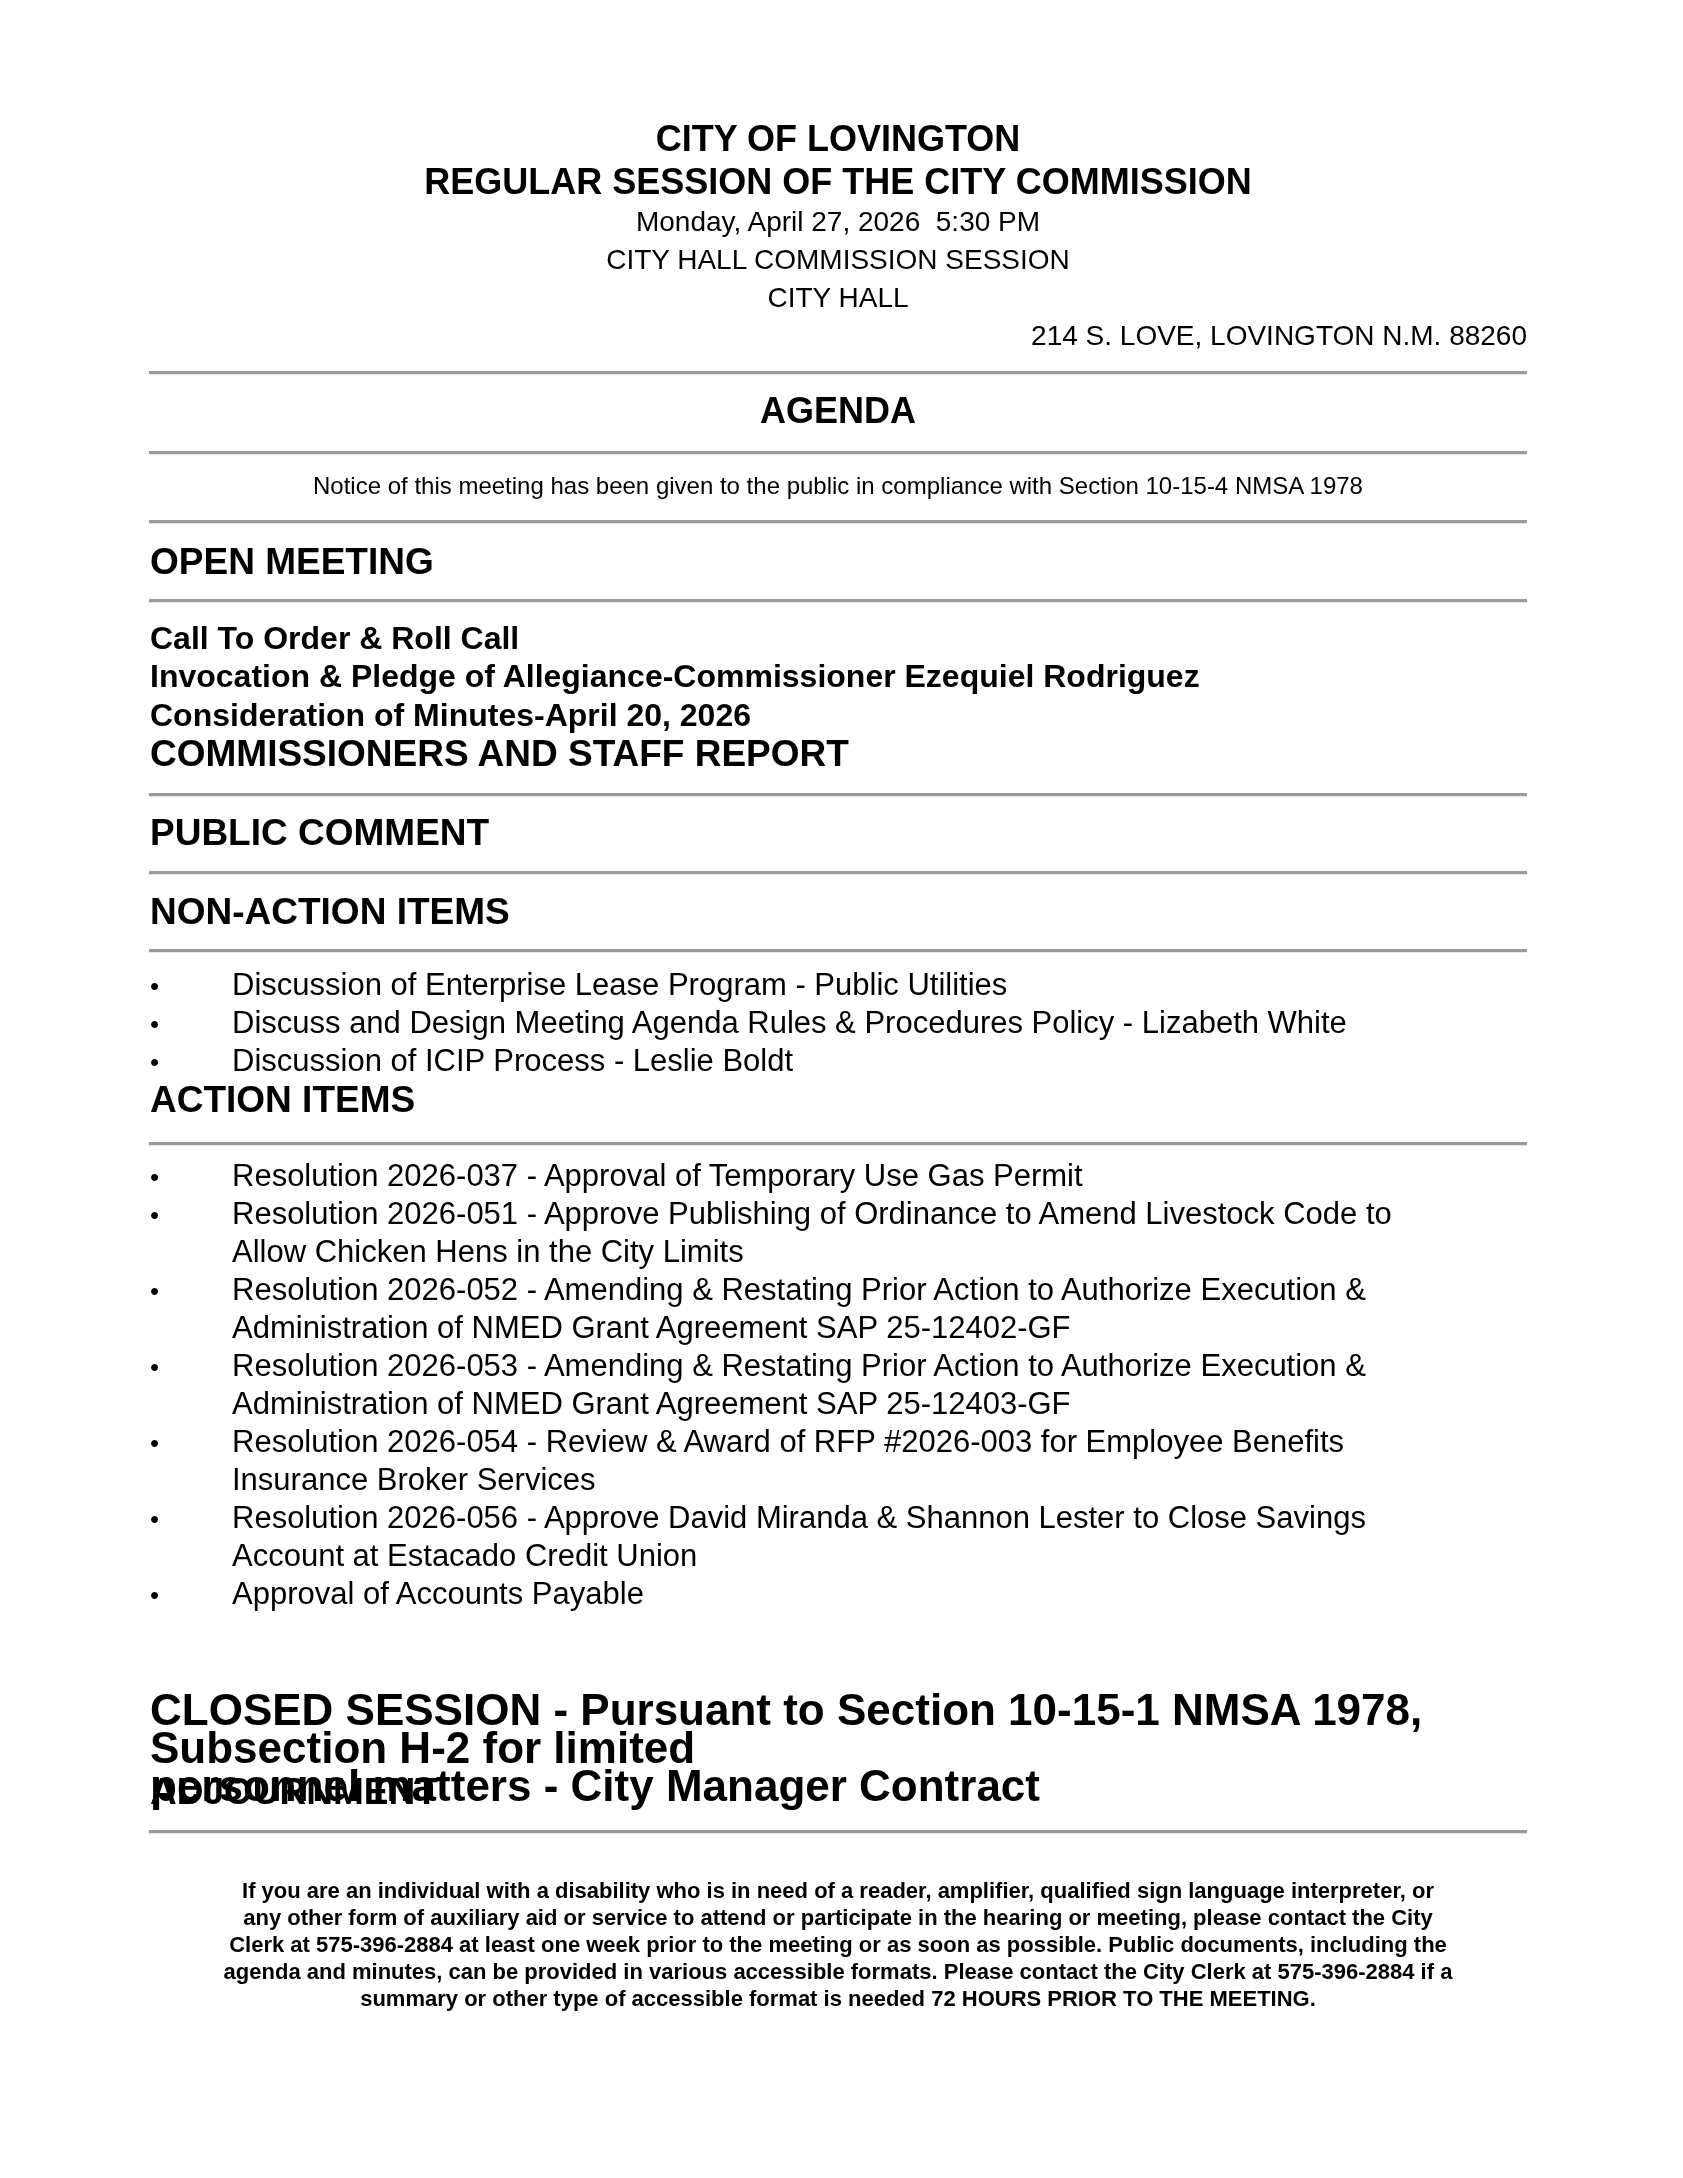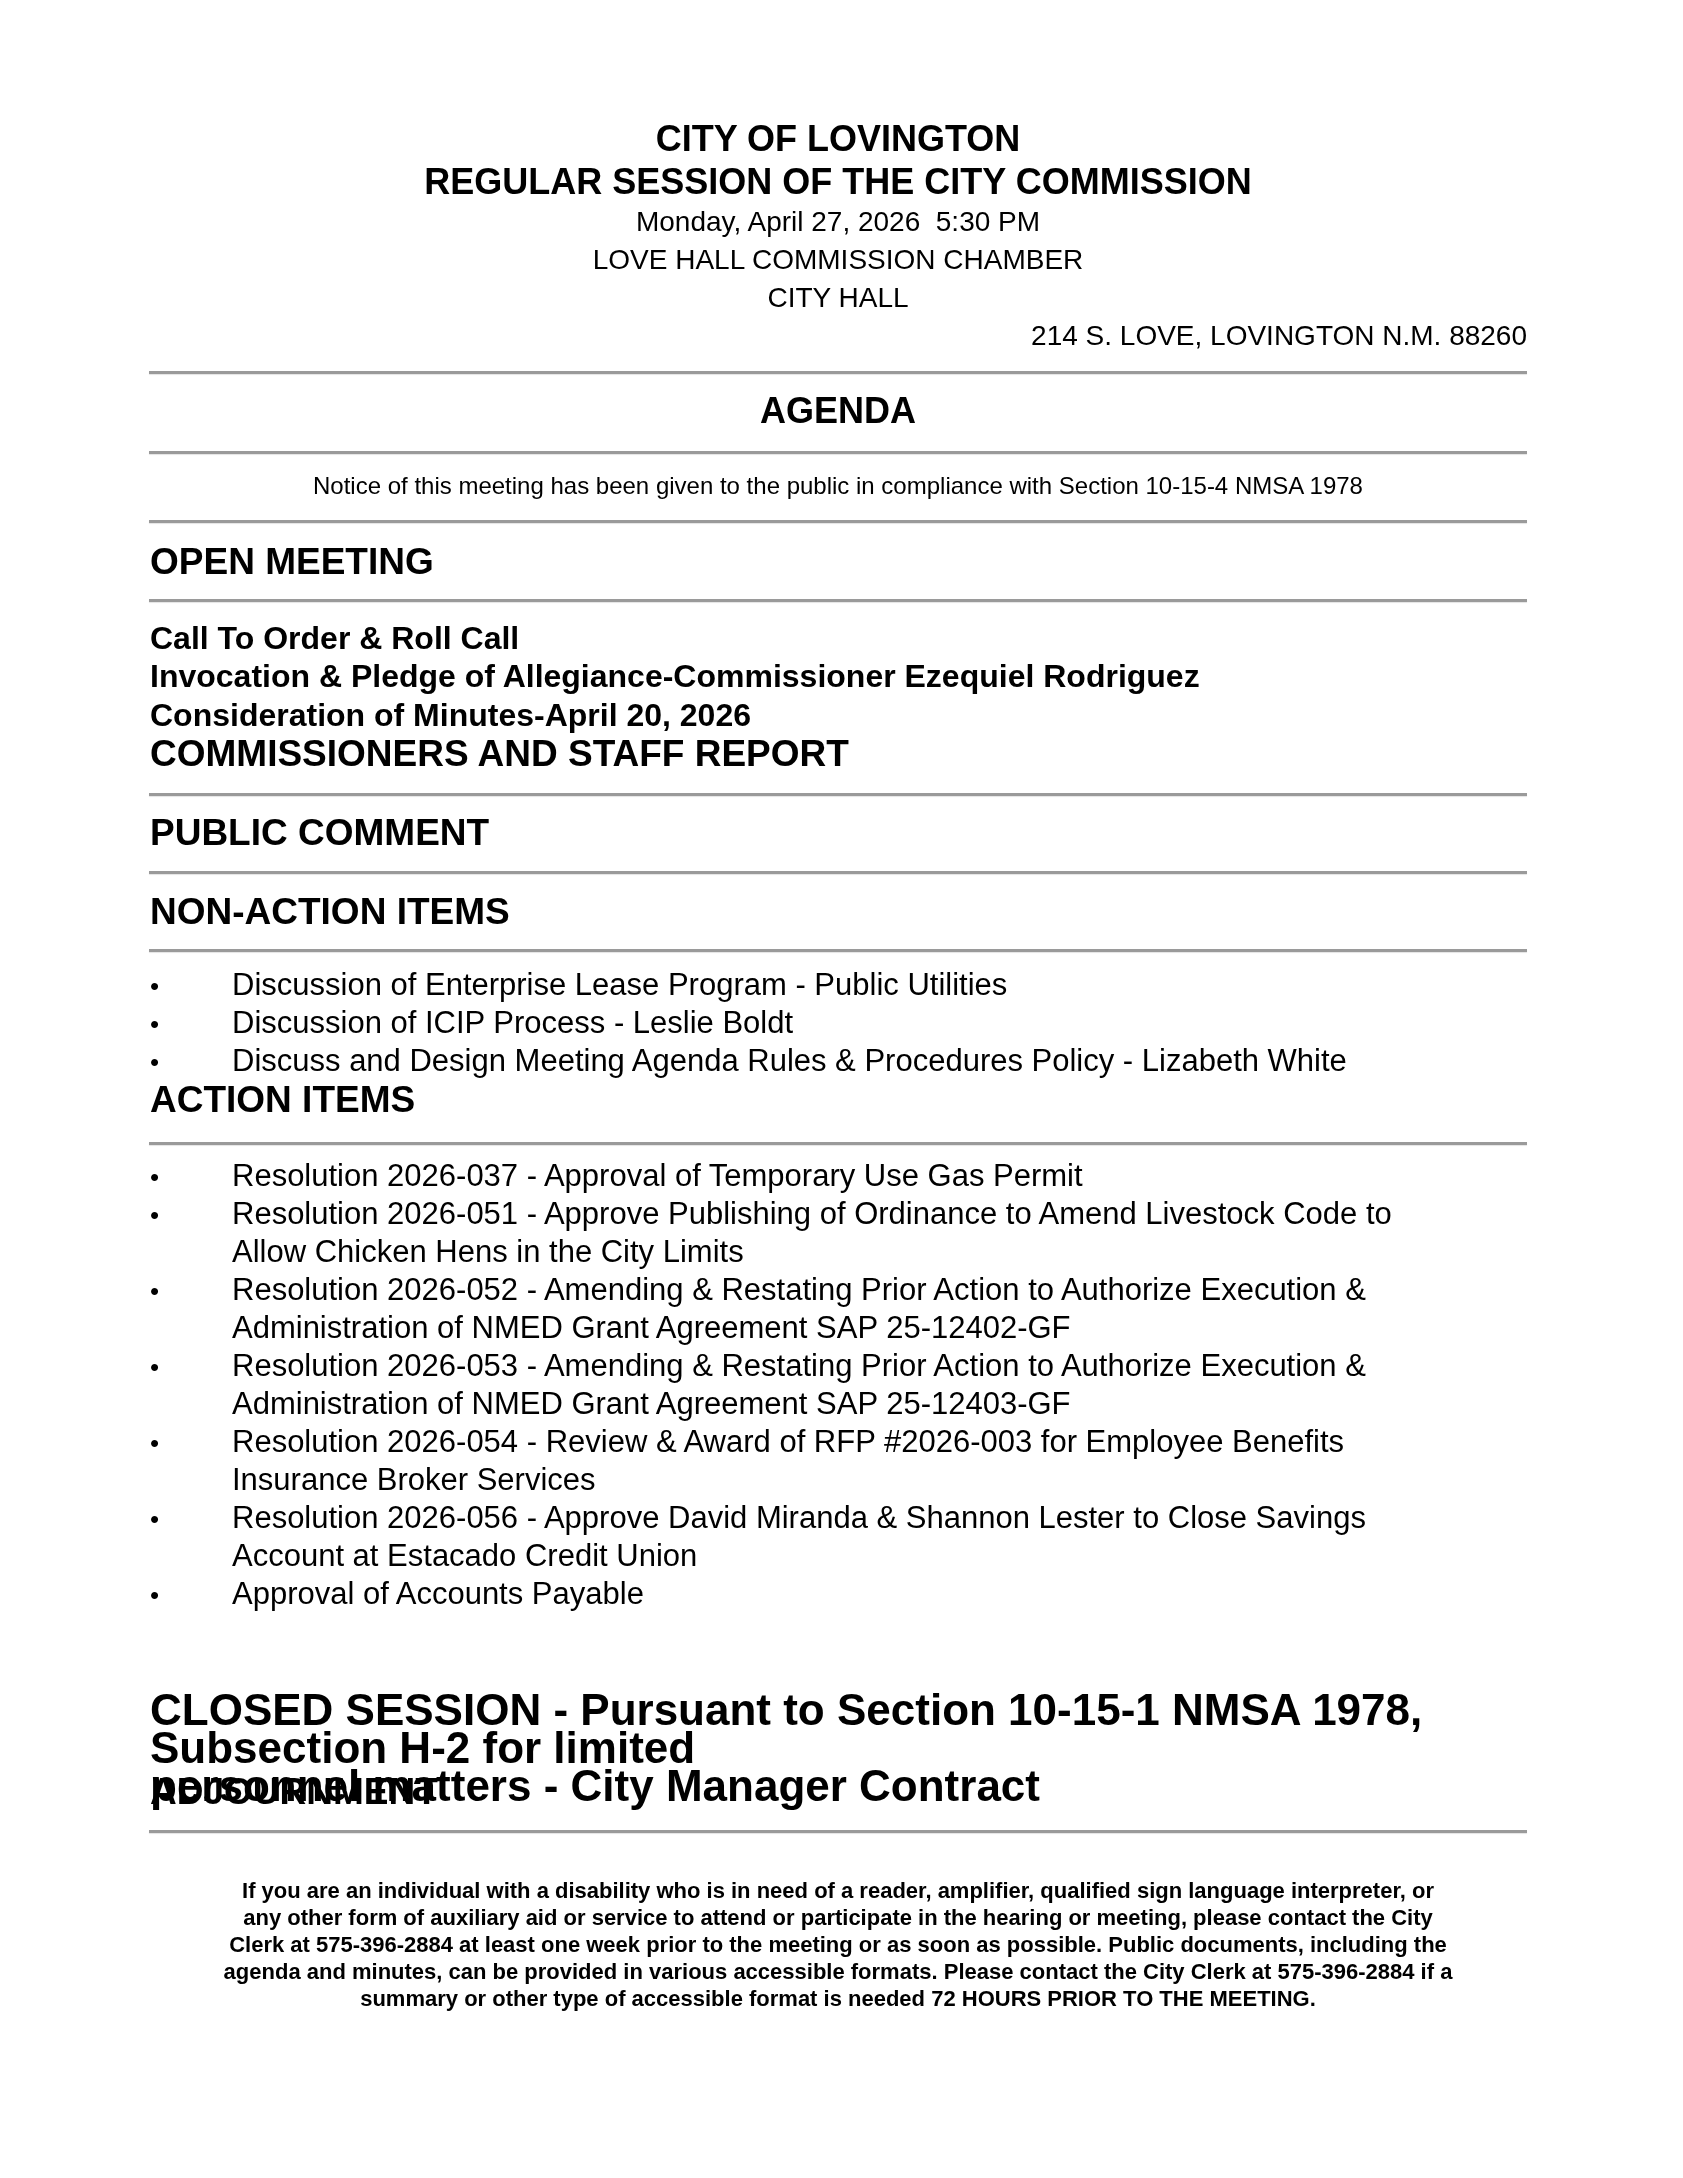--- a/index.html
+++ b/index.html
@@ -24,21 +24,21 @@
   .footer { position: absolute; left: 149px; width: 1378px; text-align: center; font-weight: bold;
             font-size: 22px; line-height: 27px; }
   .footer-line { display: block; white-space: nowrap; }
 </style>
 </head>
 <body>
 
 <div class="abs center title-bold" style="top:117px;">CITY OF LOVINGTON</div>
 <div class="abs center title-bold" style="top:160px;">REGULAR SESSION OF THE CITY COMMISSION</div>
 <div class="abs center title-reg" style="top:203px; white-space: pre;">Monday, April 27, 2026  5:30 PM</div>
-<div class="abs center title-reg" style="top:241px;">LOVE HALL COMMISSION CHAMBER</div>
+<div class="abs center title-reg" style="top:241px;">CITY HALL COMMISSION SESSION</div>
 <div class="abs center title-reg" style="top:279px;">CITY HALL</div>
 <div class="abs center title-reg" style="top:317px;text-align:right;">214 S. LOVE, LOVINGTON N.M. 88260</div>
 
 <div class="rule" style="top:371px;"></div>
 
 <div class="abs center title-bold" style="top:389px;">AGENDA</div>
 
 <div class="rule" style="top:451px;"></div>
 
 <div class="abs center notice" style="top:471px;">Notice of this meeting has been given to the public in compliance with Section 10-15-4 NMSA 1978</div>
@@ -60,22 +60,22 @@
 <div class="section" style="top:813px;">PUBLIC COMMENT</div>
 
 <div class="rule" style="top:871px;"></div>
 
 <div class="section" style="top:892px;">NON-ACTION ITEMS</div>
 
 <div class="rule" style="top:949px;"></div>
 
 <ul class="list" style="top:966px;">
   <li><span class="bullet"></span><span>Discussion of Enterprise Lease Program - Public Utilities</span></li>
+  <li><span class="bullet"></span><span>Discuss and Design Meeting Agenda Rules &amp; Procedures Policy - Lizabeth White</span></li>
   <li><span class="bullet"></span><span>Discussion of ICIP Process - Leslie Boldt</span></li>
-  <li><span class="bullet"></span><span>Discuss and Design Meeting Agenda Rules &amp; Procedures Policy - Lizabeth White</span></li>
 </ul>
 
 <div class="section" style="top:1080px;">ACTION ITEMS</div>
 
 <div class="rule" style="top:1142px;"></div>
 
 <ul class="list" style="top:1157px;">
   <li><span class="bullet"></span><span>Resolution 2026-037 - Approval of Temporary Use Gas Permit</span></li>
   <li><span class="bullet"></span><span>Resolution 2026-051 - Approve Publishing of Ordinance to Amend Livestock Code to</span><br><span>Allow Chicken Hens in the City Limits</span></li>
   <li><span class="bullet"></span><span>Resolution 2026-052 - Amending &amp; Restating Prior Action to Authorize Execution &amp;</span><br><span>Administration of NMED Grant Agreement SAP 25-12402-GF</span></li>

